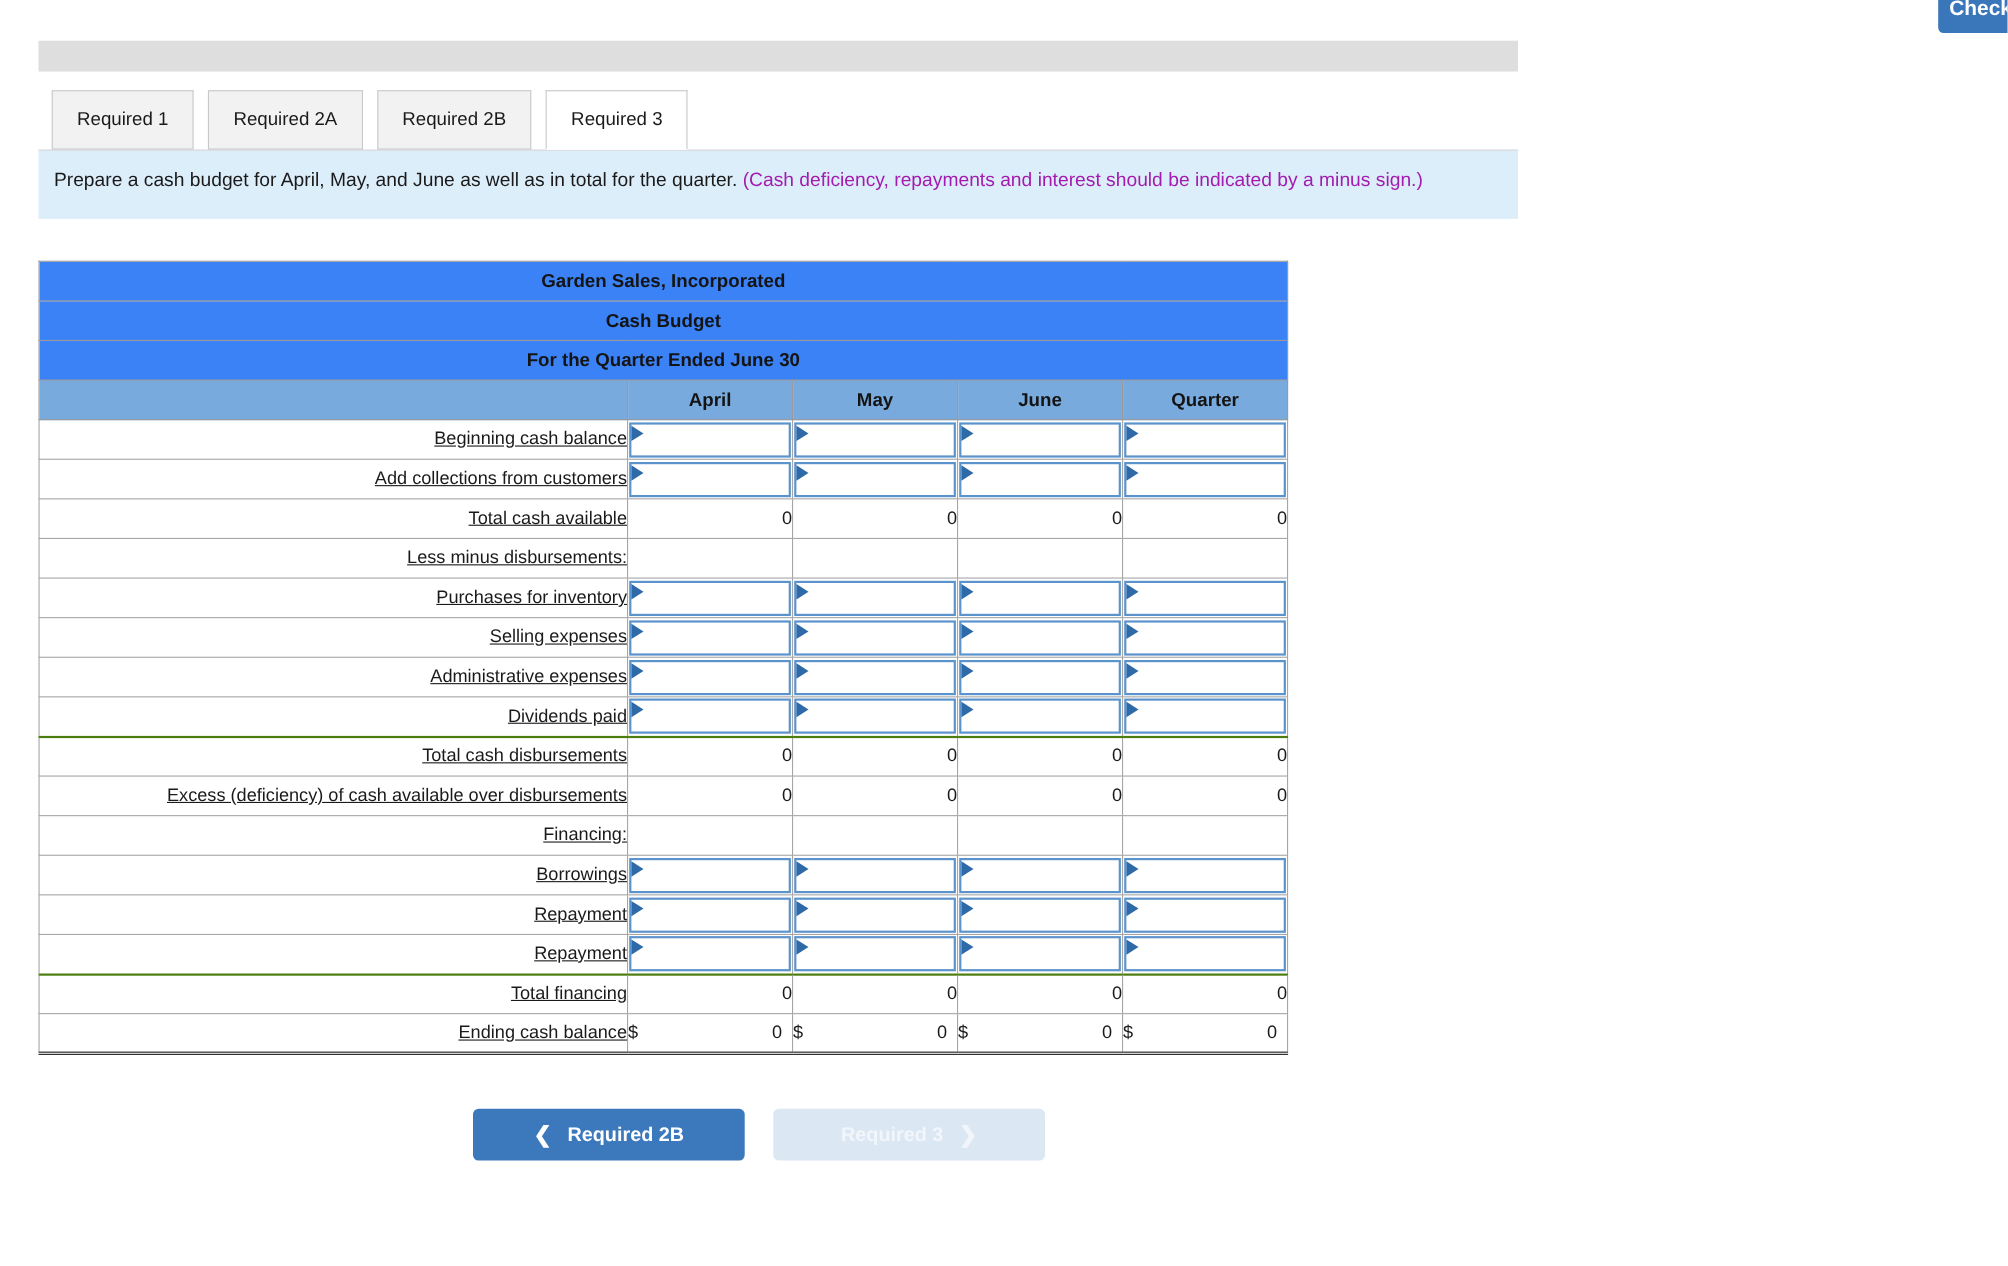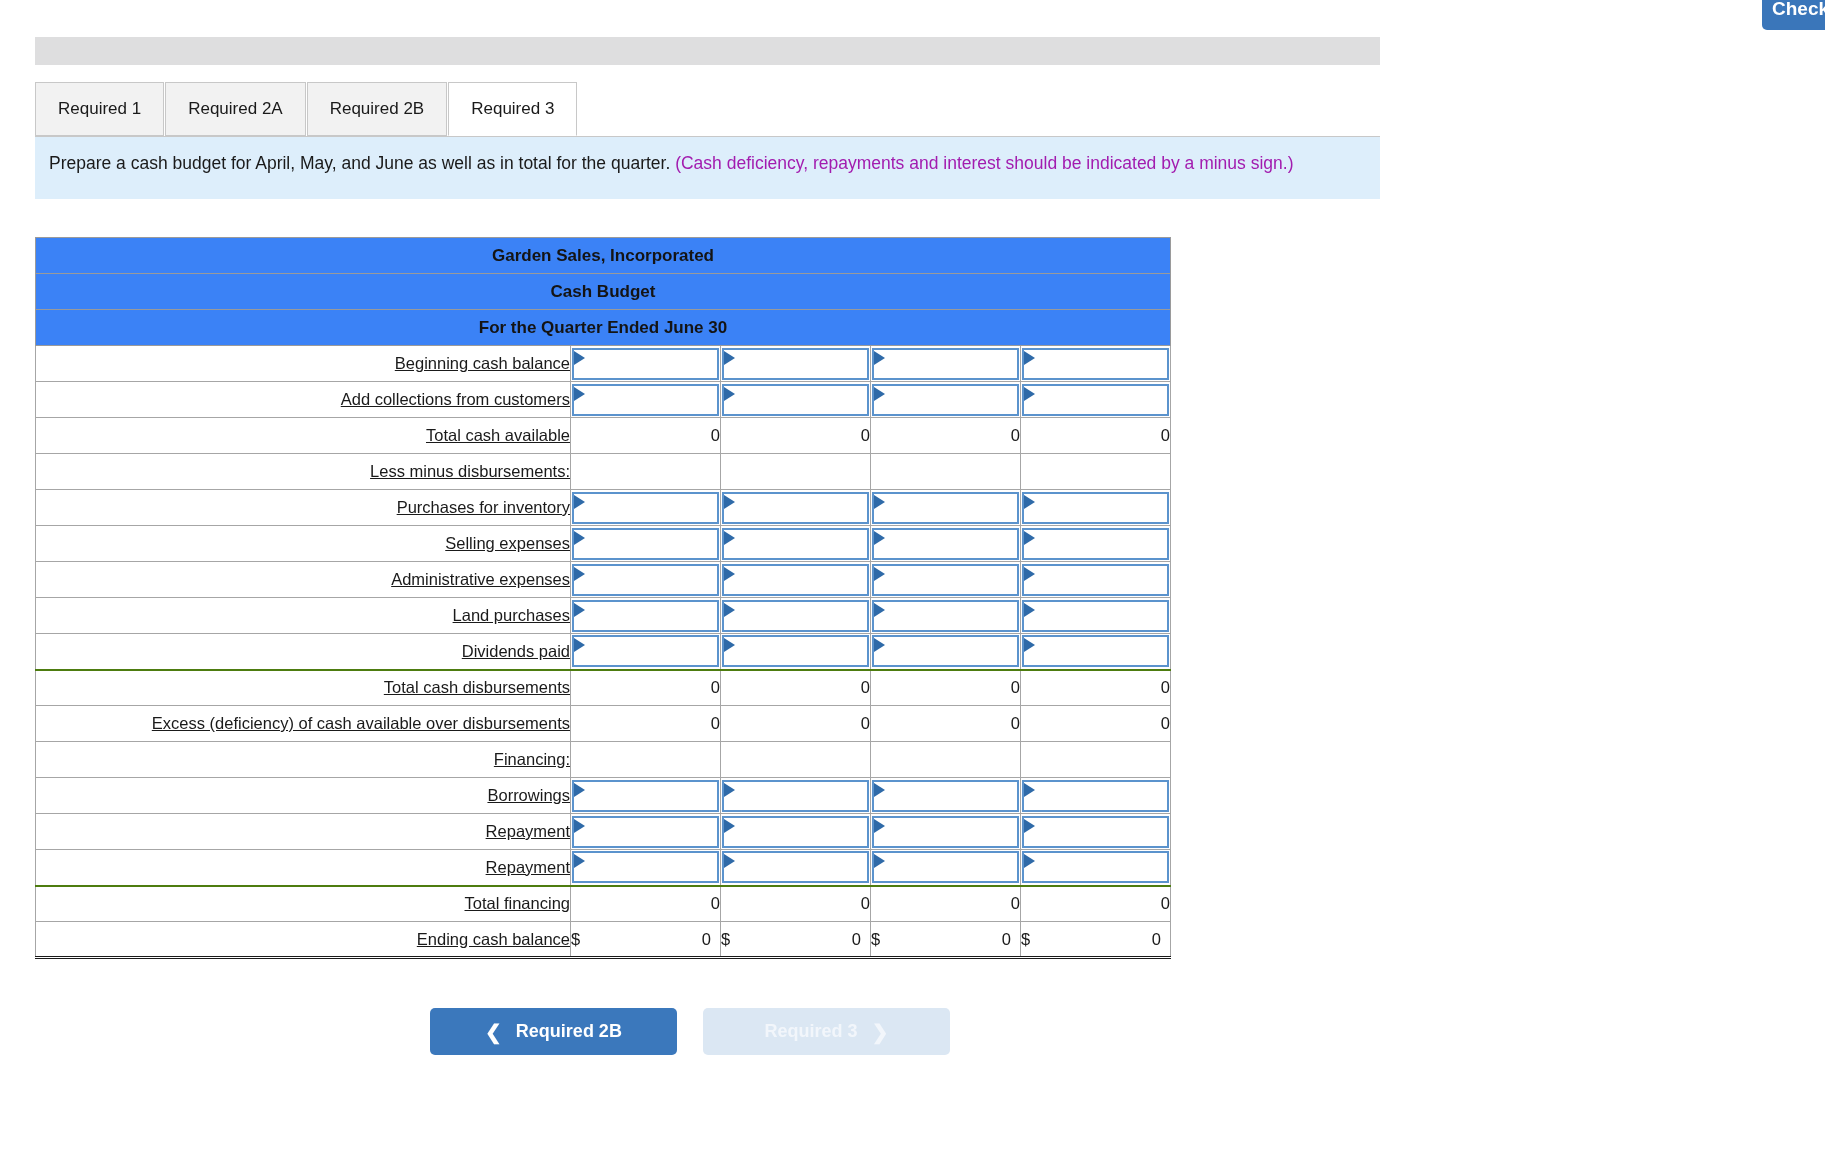--- a/index.html
+++ b/index.html
@@ -50,20 +50,21 @@
     padding: 0 22px;
     display: flex; align-items: center;
     font-size: 17px;
     color: #1a1a1a;
     background: #f2f2f2;
     border: 1px solid #c8c8c8;
     border-bottom: 1px solid #c8c8c8;
     margin-right: 1px;
     cursor: pointer;
     white-space: nowrap;
+    margin-left: 12px;
   }
   .tab.active {
     background: #ffffff;
     border-bottom: 1px solid #ffffff;
     position: relative;
     z-index: 2;
   }
 
   
   .instruction {
@@ -236,20 +237,27 @@
     <tbody>
         <tr class="title-row">
           <td colspan="5">Garden Sales, Incorporated</td>
         </tr>
         <tr class="title-row">
           <td colspan="5">Cash Budget</td>
         </tr>
         <tr class="title-row">
           <td colspan="5">For the Quarter Ended June 30</td>
         </tr>
+        <tr class="head-row">
+          <td class="blank"></td>
+          <td>April</td>
+          <td>May</td>
+          <td>June</td>
+          <td>Quarter</td>
+        </tr>
         <tr>
           <td class="lbl">Beginning cash balance</td>
           <td class="cell">
             <div class="inputbox"><span class="tri"></span><input type="text" value="" style=""></div>
           </td>
           <td class="cell">
             <div class="inputbox"><span class="tri"></span><input type="text" value="" style=""></div>
           </td>
           <td class="cell">
             <div class="inputbox"><span class="tri"></span><input type="text" value="" style=""></div>
@@ -312,35 +320,20 @@
           </td>
           <td class="cell">
             <div class="inputbox"><span class="tri"></span><input type="text" value="" style=""></div>
           </td>
           <td class="cell">
             <div class="inputbox"><span class="tri"></span><input type="text" value="" style=""></div>
           </td>
         </tr>
         <tr>
           <td class="lbl ind">Administrative expenses</td>
-          <td class="cell">
-            <div class="inputbox"><span class="tri"></span><input type="text" value="" style=""></div>
-          </td>
-          <td class="cell">
-            <div class="inputbox"><span class="tri"></span><input type="text" value="" style=""></div>
-          </td>
-          <td class="cell">
-            <div class="inputbox"><span class="tri"></span><input type="text" value="" style=""></div>
-          </td>
-          <td class="cell">
-            <div class="inputbox"><span class="tri"></span><input type="text" value="" style=""></div>
-          </td>
-        </tr>
-        <tr>
-          <td class="lbl ind">Land purchases</td>
           <td class="cell">
             <div class="inputbox"><span class="tri"></span><input type="text" value="" style=""></div>
           </td>
           <td class="cell">
             <div class="inputbox"><span class="tri"></span><input type="text" value="" style=""></div>
           </td>
           <td class="cell">
             <div class="inputbox"><span class="tri"></span><input type="text" value="" style=""></div>
           </td>
           <td class="cell">

